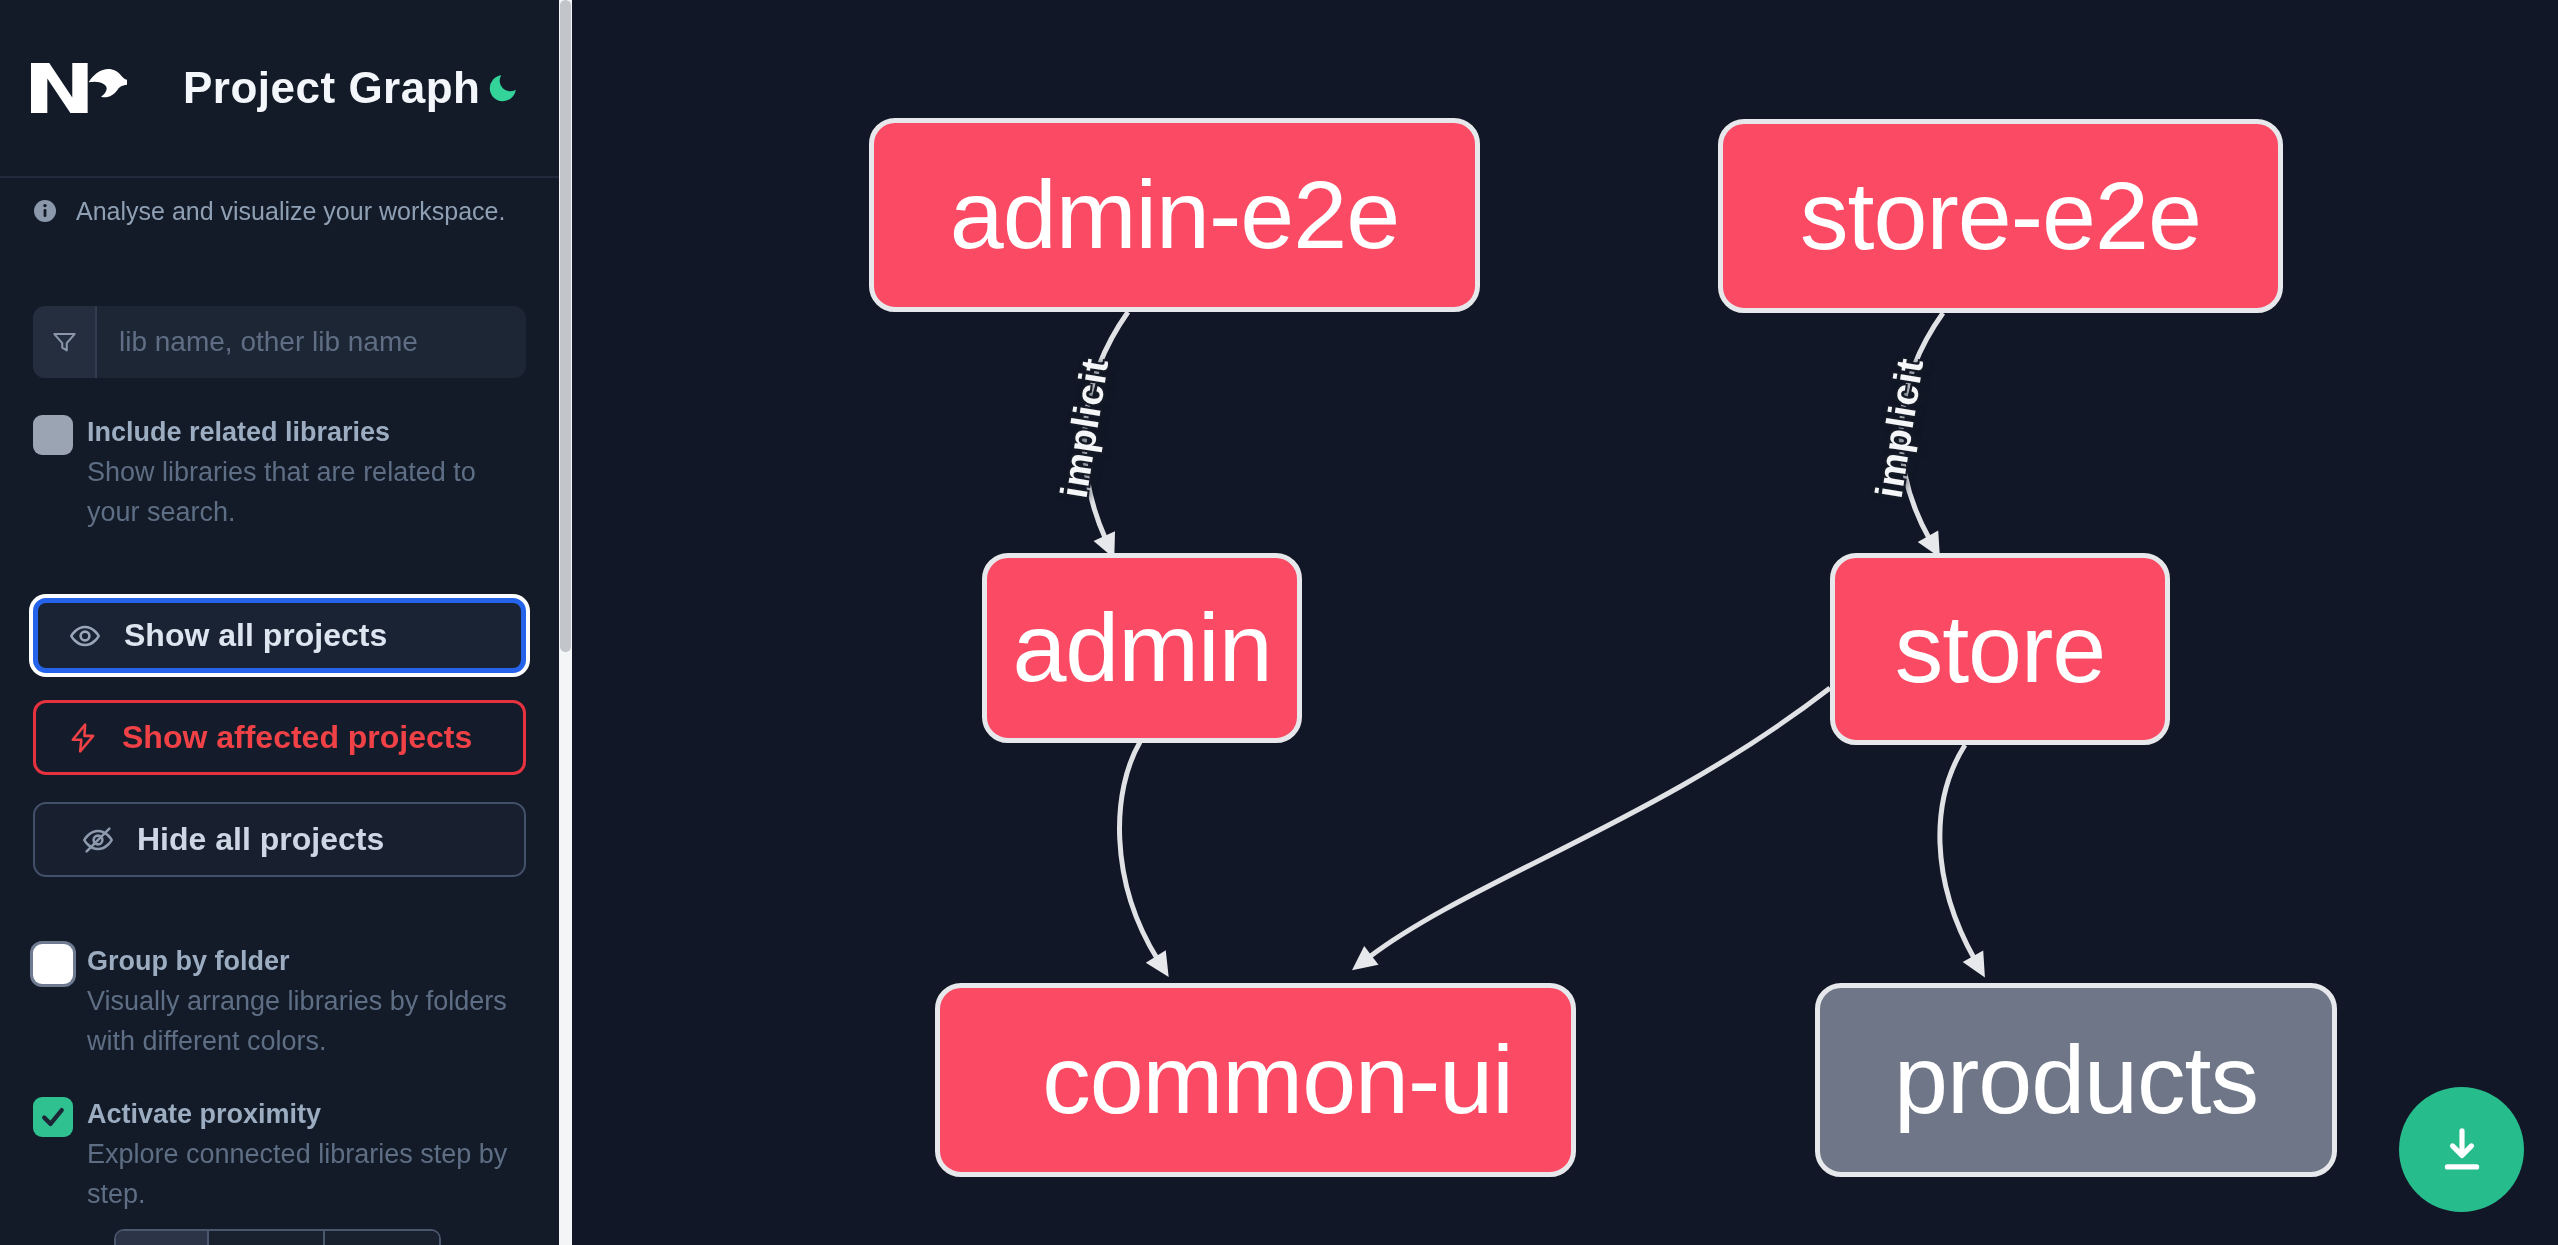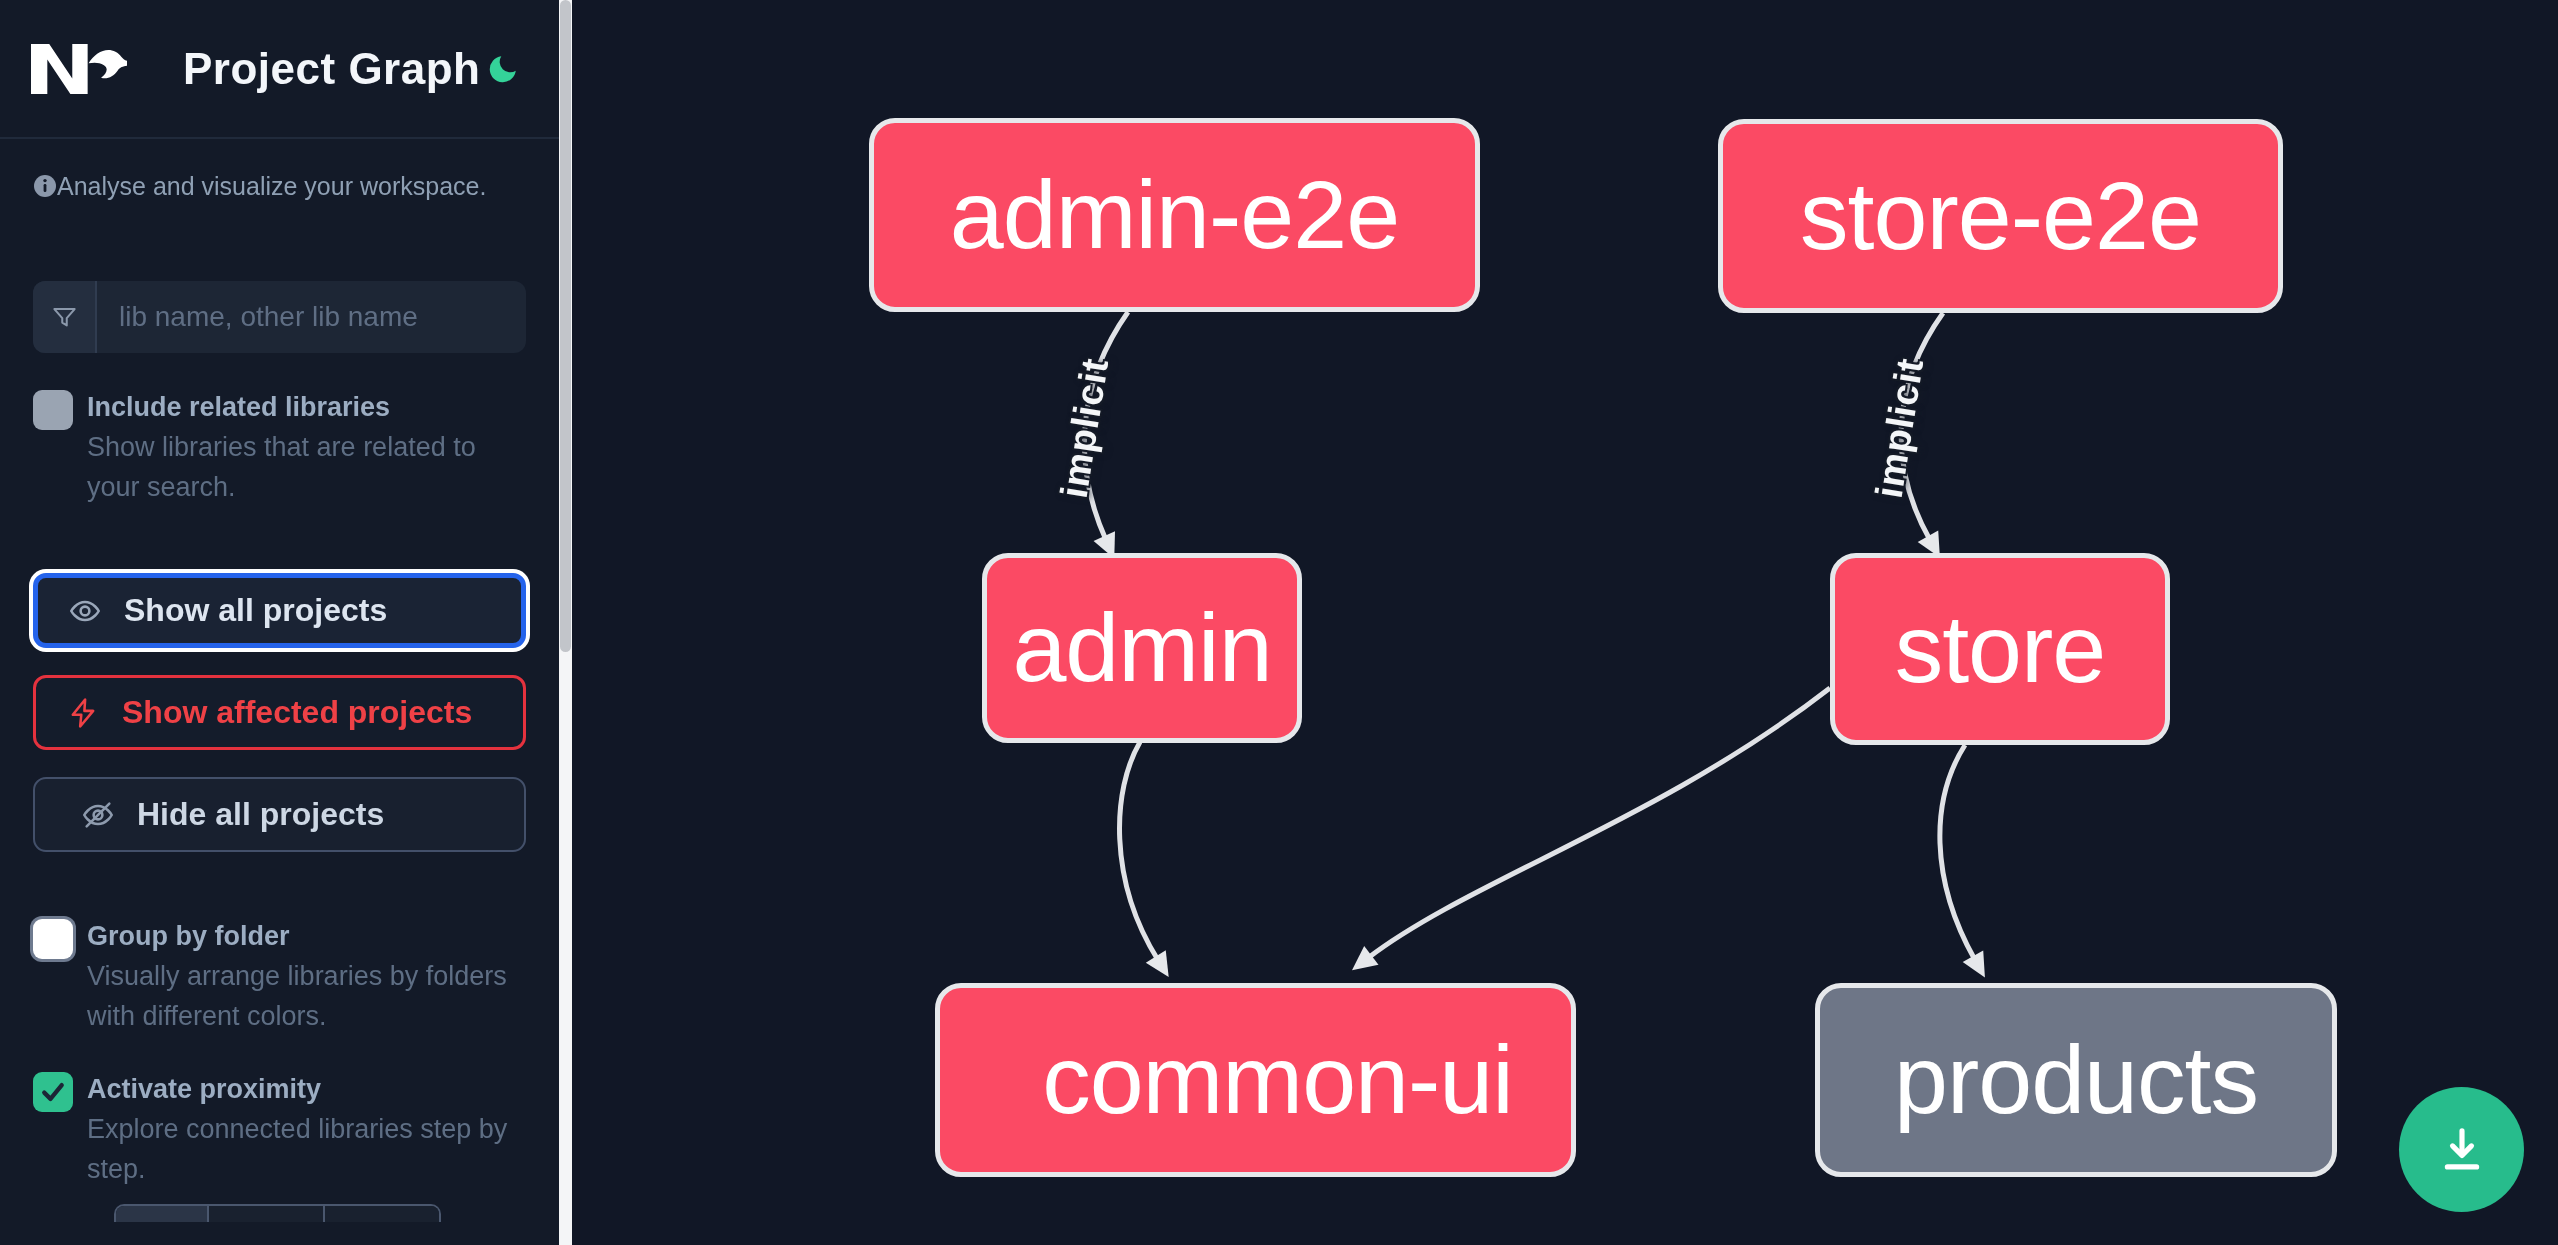--- a/index.html
+++ b/index.html
@@ -5,31 +5,31 @@
   * { margin:0; padding:0; box-sizing:border-box; }
   html,body { width:2558px; height:1245px; }
   body { font-family:"Liberation Sans", sans-serif; background:#111726; overflow:hidden; }
 
   .app { position:relative; width:2558px; height:1245px; background:#111726; }
 
   
   .sidebar { position:absolute; left:0; top:0; width:559px; height:1245px;
              background:#131a28; z-index:5; }
 
-  .sb-header { height:139px; display:flex; align-items:center; padding:0 36px 0 31px;
+  .sb-header { height:178px; display:flex; align-items:center; padding:0 36px 0 31px;
                border-bottom:2px solid #202a3b; }
   .logo-svg { width:96px; height:62px; display:block; }
   .sb-title { margin-left:56px; font-size:44px; font-weight:700; color:#f3f6fa; letter-spacing:.5px; }
   .moon-btn { margin-left:auto; width:40px; height:40px; display:flex; align-items:center;
               justify-content:center; cursor:pointer; background:none; border:none; }
   .moon-btn svg { width:34px; height:34px; }
 
   .sb-content { padding:0 33px; }
 
-  .info-row { margin-top:30px; display:flex; align-items:flex-start; }
+  .info-row { margin-top:16px; display:flex; align-items:flex-start; gap:19px; }
   .info-icon { width:24px; height:24px; flex:none; margin-top:5px; }
   .info-text { font-size:25px; color:#8fa0b4; line-height:34px; }
 
   .search-box { margin-top:78px; height:72px; display:flex; align-items:stretch;
                 background:#1d2635; border-radius:12px; overflow:hidden; }
   .search-icon-cell { width:64px; flex:none; display:flex; align-items:center; justify-content:center;
                       background:#242e3f; border-right:2px solid #303c50; }
   .search-icon-cell svg { width:27px; height:27px; }
   .search-input { flex:1; background:transparent; border:none; outline:none;
                   font-family:"Liberation Sans", sans-serif; font-size:28px; color:#cdd6e2;

